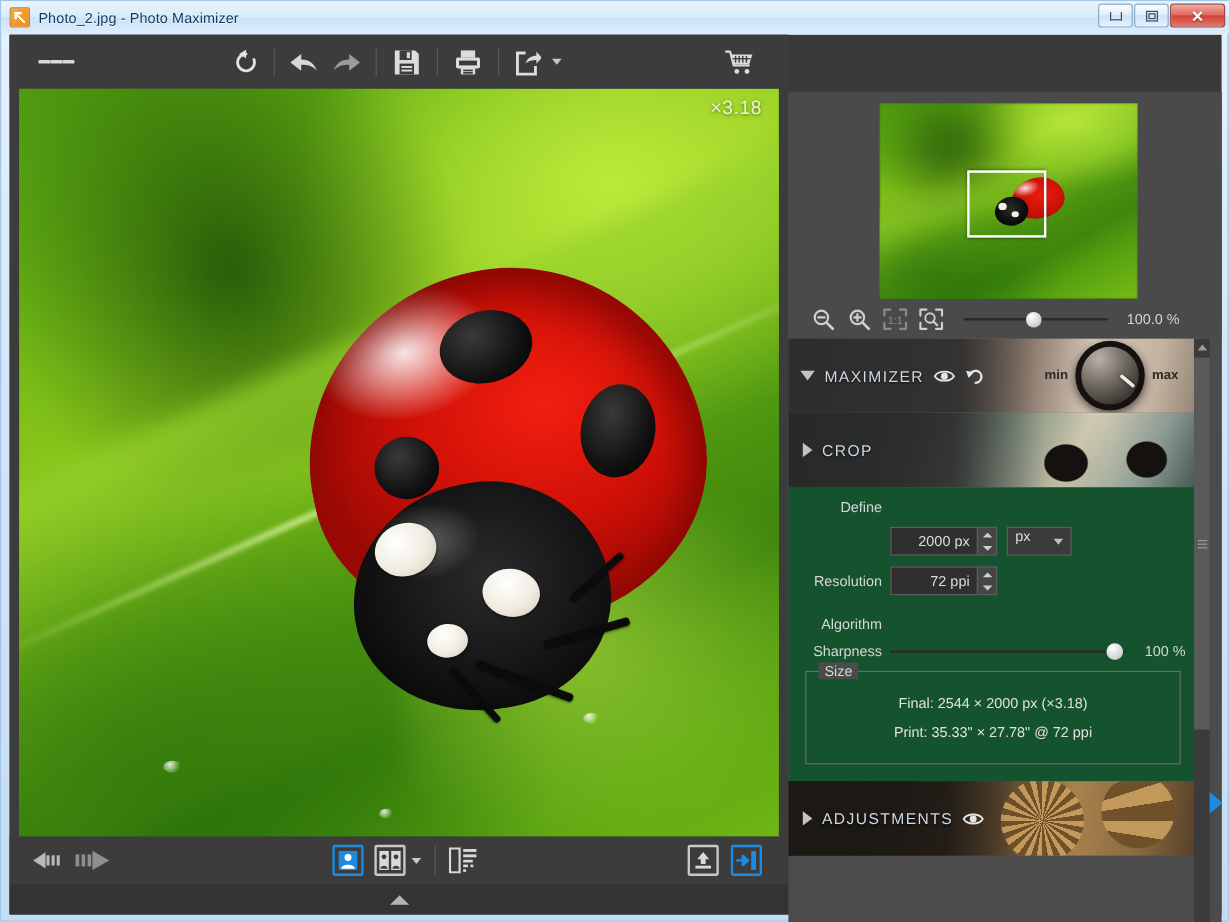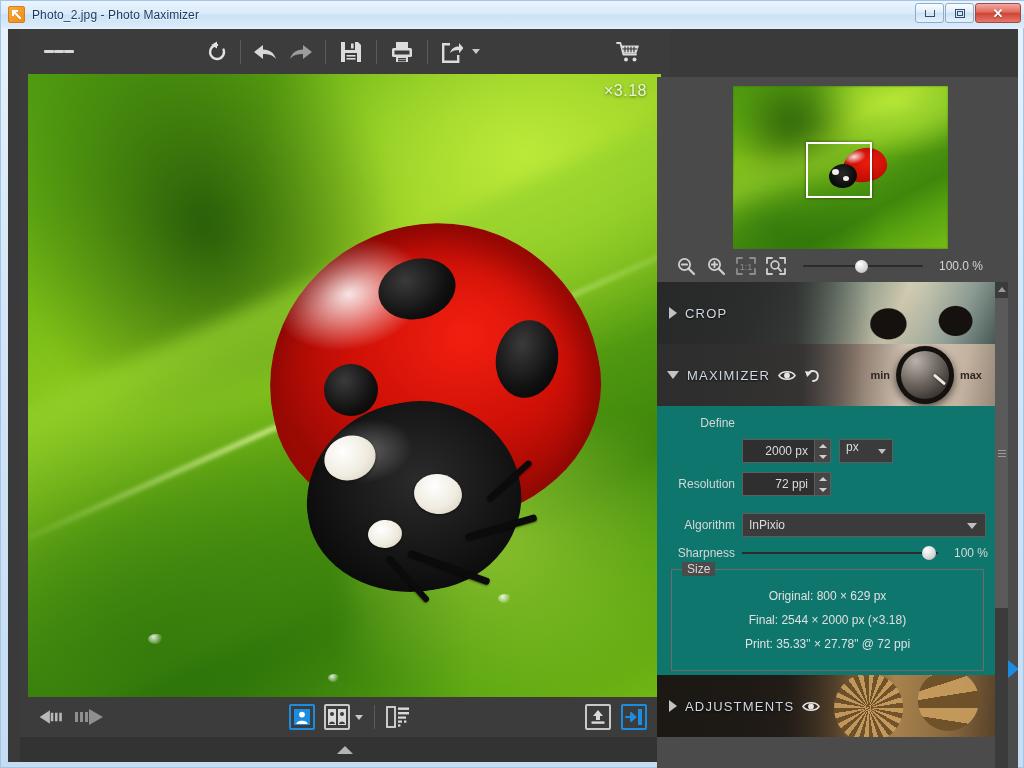--- a/index.html
+++ b/index.html
@@ -62,21 +62,21 @@
     text-shadow:0 1px 1px rgba(0,0,0,.45); }
 
   
   .client {
     position:absolute; left:7px; top:28px; width:1010px; height:733px;
     background:#3a3a3a;
   }
 
   
   .editor {
-    position:absolute; left:12px; top:0; width:649px; height:733px;
+    position:absolute; left:0; top:0; width:649px; height:733px;
     background:#3c3c3c;
   }
   .toolbar-top {
     position:absolute; left:0; top:0; width:649px; height:45px;
     background:#3c3c3c; display:flex; align-items:center;
   }
   .tb-ic {
     height:34px; display:flex; align-items:center; justify-content:center;
     cursor:default; color:#e2e2e2;
   }
@@ -266,21 +266,21 @@
     width:58px; height:58px; border-radius:50%; margin:0 6px; position:relative;
     background:
       radial-gradient(circle at 34% 26%, #b9b2aa 0%, #6e6760 40%, #2c2723 78%, #141110 100%);
     box-shadow:0 3px 8px rgba(0,0,0,.65), inset 0 0 0 5px #15110f, inset 0 2px 6px rgba(255,255,255,.18);
   }
   .knob-ind {
     position:absolute; left:62%; top:56%; width:15px; height:3px; border-radius:2px;
     background:#efe9e2; transform:rotate(40deg); box-shadow:0 0 3px rgba(0,0,0,.6);
   }
 
-  .panel-body { width:345px; background:#0f766e; padding:10px 0 4px 0; }
+  .panel-body { width:345px; background:#14532d; padding:10px 0 14px 0; }
   .frow { display:flex; align-items:center; margin:0 0 9px 0; }
   .flabel { font-size:12px; color:#d6d6d6; text-align:right; width:78px; margin-right:7px; }
   .fselect {
     flex:1; height:24px; margin-right:16px;
     background:#3b3b3b; border:1px solid #5d5d5d;
     display:flex; align-items:center; padding:0 6px;
     font-size:12px; color:#dcdcdc; position:relative;
   }
   .fselect .caret {
     position:absolute; right:8px; top:9px;
@@ -585,45 +585,45 @@
           <div class="zslider">
             <div class="ztrack"></div>
             <div class="zthumb"></div>
           </div>
           <div class="zpct">100.0 %</div>
         </div>
       </div>
 
       <div style="position:absolute;left:0;top:205px;width:361px;height:528px;overflow:hidden;">
 
-        <div class="section-head sec-crop">
-          <div class="tri-r"></div>
-          <div class="sec-title">CROP</div>
-        </div>
-
         <div class="section-head sec-maxim">
           <div class="tri-d"></div>
           <div class="sec-title">MAXIMIZER</div>
           <div style="z-index:2;margin-left:8px;display:flex;align-items:center;gap:8px;">
             <svg width="18" height="13" viewBox="0 0 18 13">
               <path d="M1 6.5 C4 1.5 14 1.5 17 6.5 C14 11.5 4 11.5 1 6.5z" fill="none" stroke="#e4e4e4" stroke-width="1.5"></path>
               <circle cx="9" cy="6.5" r="2.9" fill="#e4e4e4"></circle>
             </svg>
             <svg width="17" height="15" viewBox="0 0 17 15">
               <path d="M9 13 A5 5 0 1 0 4.2 6.2" fill="none" stroke="#e4e4e4" stroke-width="1.9" stroke-linecap="round"></path>
               <path d="M1 3 L7.6 4.2 L3.2 9z" fill="#e4e4e4"></path>
             </svg>
           </div>
           <div class="knob-wrap">
             <span class="minmax">min</span>
             <div class="knob">
               <div class="knob-ind"></div>
             </div>
             <span class="minmax" style="margin-right:20px">max</span>
           </div>
+        </div>
+
+        <div class="section-head sec-crop">
+          <div class="tri-r"></div>
+          <div class="sec-title">CROP</div>
         </div>
 
         <div class="panel-body">
           <div class="frow">
             <div class="flabel">Define</div>
           </div>
 
           <div class="frow">
             <div class="flabel"></div>
             <div class="spin-group">
@@ -647,38 +647,33 @@
                 <div class="spin-up"></div>
                 <div class="spin-dn"></div>
               </div>
             </div>
           </div>
 
           <div style="height:8px"></div>
 
           <div class="frow">
             <div class="flabel">Algorithm</div>
-            <div class="fselect">
-              <span>InPixio</span>
-              <span class="caret"></span>
-            </div>
           </div>
 
           <div class="frow">
             <div class="flabel">Sharpness</div>
             <div class="sharp-slider">
               <div class="s-track"></div>
               <div class="s-thumb"></div>
             </div>
             <div class="s-val">100 %</div>
           </div>
 
           <fieldset class="sizebox">
             <legend>Size</legend>
-            <div class="size-line">Original: 800 × 629 px</div>
             <div class="size-line">Final: 2544 × 2000 px (×3.18)</div>
             <div class="size-line">Print: 35.33" × 27.78" @ 72 ppi</div>
           </fieldset>
         </div>
 
         <div class="section-head sec-adj">
           <div class="tri-r"></div>
           <div class="sec-title">ADJUSTMENTS</div>
           <svg width="18" height="13" viewBox="0 0 18 13" style="margin-left:8px;z-index:2">
             <path d="M1 6.5 C4 1.5 14 1.5 17 6.5 C14 11.5 4 11.5 1 6.5z" fill="none" stroke="#e4e4e4" stroke-width="1.5"></path>

